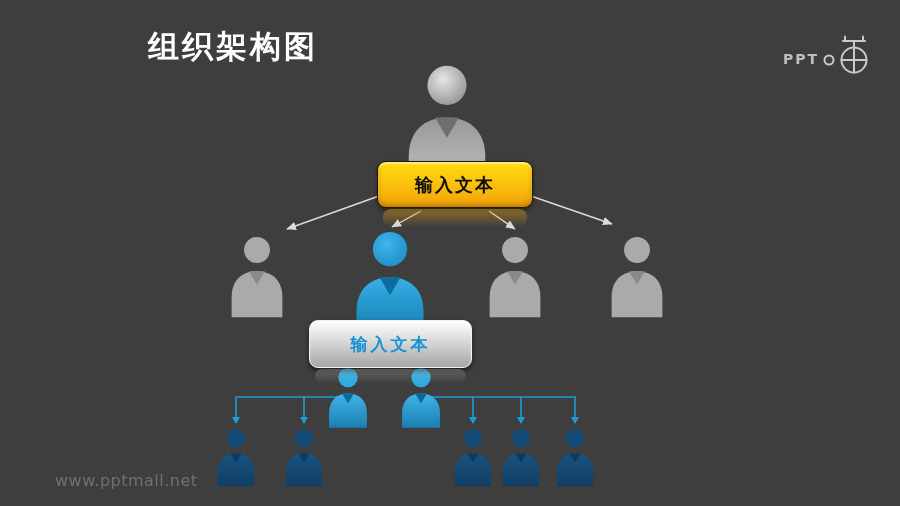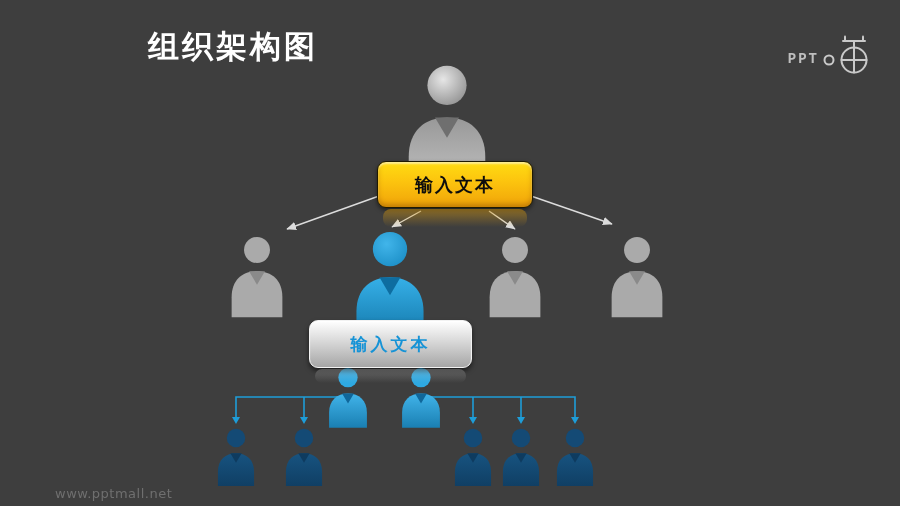--- a/index.html
+++ b/index.html
@@ -4,21 +4,21 @@
 <style>
   html,body{margin:0;padding:0;}
   body{font-family:"DejaVu Sans","Liberation Sans",sans-serif;}
   .slide{position:relative;width:900px;height:506px;background:#3e3e3e;overflow:hidden;}
 
   
   .page-title{position:absolute;left:148px;top:26px;font-size:31px;font-weight:bold;
     color:#ffffff;letter-spacing:3px;text-align:right;}
 
   
-  .logo{position:absolute;right:22px;top:33px;display:flex;align-items:center;color:#c9c9c9;font-family:Liberation Mono, monospace;}
+  .logo{position:absolute;right:22px;top:33px;display:flex;align-items:center;color:#c9c9c9;}
   .logo-text{font-size:14px;letter-spacing:2px;font-weight:bold;opacity:.92;margin-right:3px;margin-top:8px;}
   .logo svg{display:block;}
 
   
   .diagram{position:absolute;left:0;top:0;}
 
   .person .head{stroke:none;}
   .person.silver .head{fill:url(#gradSilverHead);}
   .person.silver .body{fill:url(#gradSilverBody);}
   .person.silver .notch{fill:#6f6f6f;}
@@ -53,21 +53,21 @@
   
   .btn-silver{position:absolute;left:309px;top:320px;width:163px;height:48px;border-radius:9px;
     background:linear-gradient(180deg,#ffffff 0%,#dcdcdc 40%,#a6a6a6 100%);
     border:1px solid #f2f2f2;box-sizing:border-box;
     box-shadow:inset 0 1px 1px rgba(255,255,255,.9), 0 3px 5px rgba(0,0,0,.55);
     display:flex;align-items:center;justify-content:center;}
   .btn-silver .t1{font-size:17px;font-weight:bold;color:#1693d6;letter-spacing:3px;}
   .btn-silver::after{content:"";position:absolute;left:5px;right:5px;top:100%;margin-top:2px;height:14px;
     border-radius:8px;background:linear-gradient(180deg,rgba(200,200,200,.30),rgba(200,200,200,0));}
 
-  .watermark{position:absolute;left:55px;top:471px;font-size:13px;color:#6f6f6f;letter-spacing:.5px;margin-top:15px;}
+  .watermark{position:absolute;left:55px;top:471px;font-size:16px;color:#6f6f6f;letter-spacing:.5px;}
 </style>
 </head>
 <body>
 
 <div class="slide">
 
   <div class="page-title">组织架构图</div>
 
   <div class="logo">
     <span class="logo-text">PPT</span>

